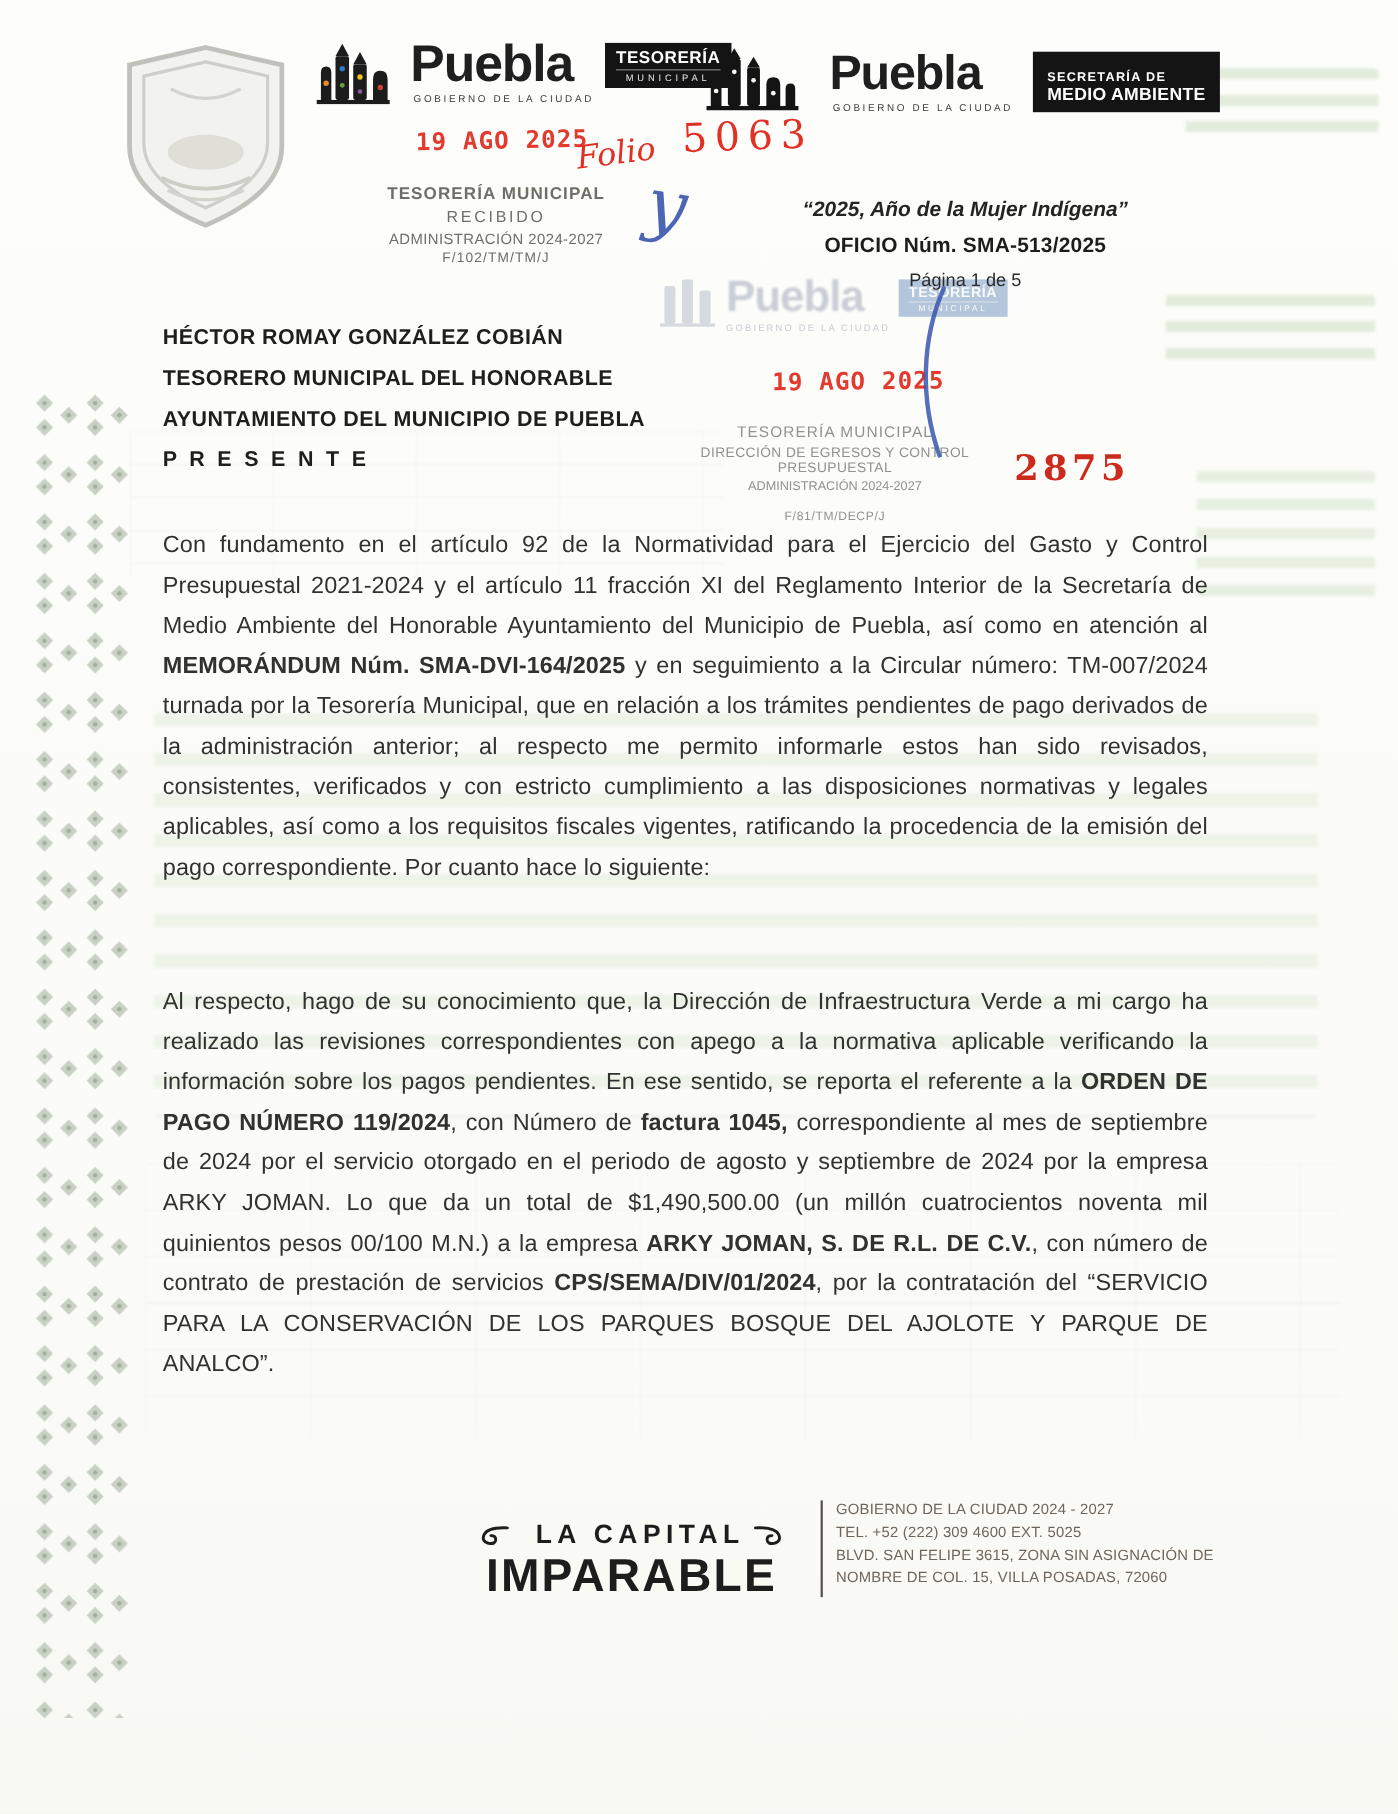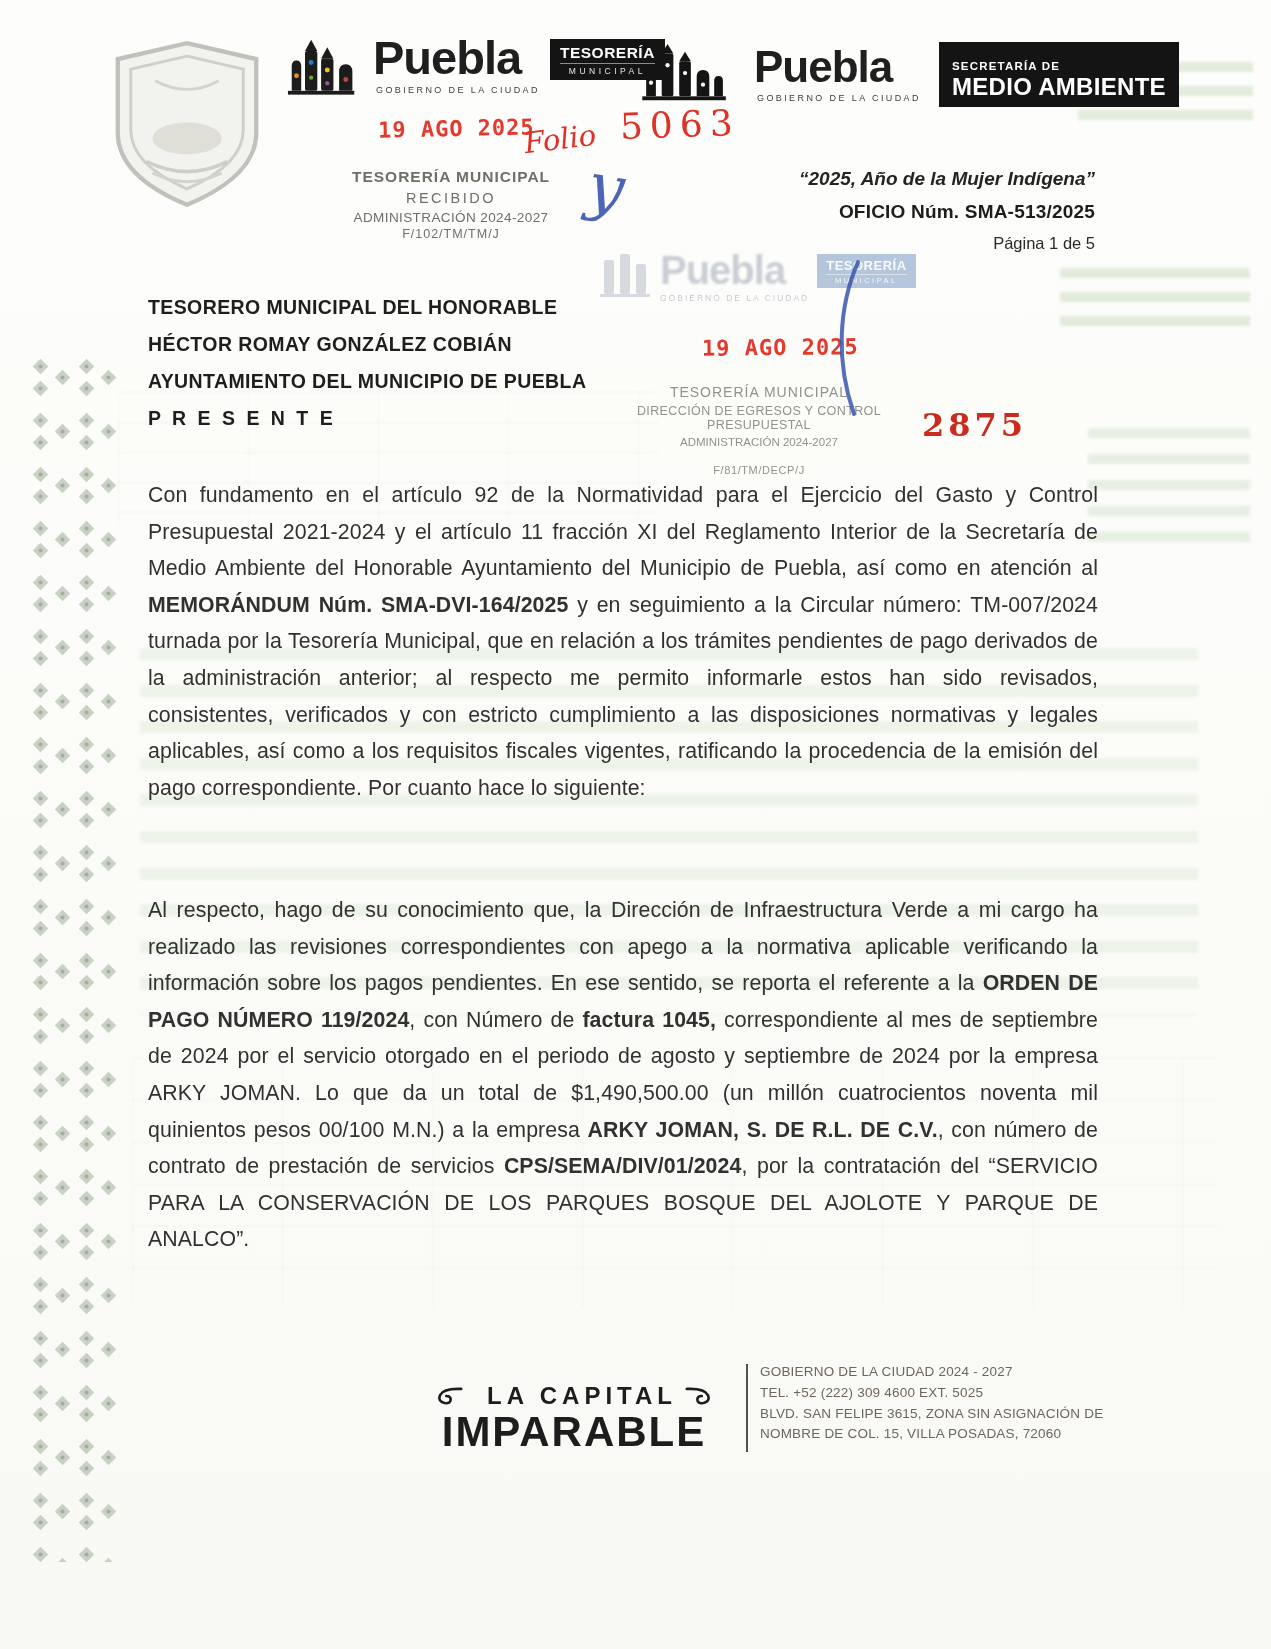--- a/index.html
+++ b/index.html
@@ -23,21 +23,21 @@
   .wordmark { font-size:47px; font-weight:800; letter-spacing:-1px; line-height:1; color:#1f1f1f; }
   .tagline { font-size:9px; letter-spacing:2.4px; color:#3d3d3b; margin-top:4px; padding-left:3px; white-space:nowrap; }
   .badge { background:#141414; color:#fff; text-align:center; }
   .badge-tes { margin-top:5px; margin-left:3px; padding:5px 10px 4px; min-width:104px; }
   .badge-tes .bl1 { font-size:15.5px; font-weight:700; letter-spacing:.5px; line-height:1.1; }
   .badge-tes .bl2 { font-size:8.5px; letter-spacing:3.5px; color:#e6e6e6; margin-top:2px; border-top:1px solid #8b8b8b; padding-top:2px; }
   .logo-sma { left:630px; top:40px; display:flex; align-items:center; gap:12px; z-index:1; }
   .wordmark-sma { font-size:44px; }
   .badge-sma { margin-left:6px; padding:18px 13px 6px; }
   .badge-sma .bl1 { font-size:11.5px; letter-spacing:1.2px; font-weight:600; text-align:left; }
-  .badge-sma .bl2 { font-size:24px; font-weight:800; letter-spacing:.3px; margin-top:1px; }
+  .badge-sma .bl2 { font-size:16px; font-weight:800; letter-spacing:.3px; margin-top:1px; }
 
   
   .stamp-date { font-family:"DejaVu Sans Mono", monospace; font-weight:bold; color:#e23a2e; z-index:3; white-space:nowrap; }
   .date1 { left:378px; top:116px; font-size:22px; letter-spacing:1px; transform:rotate(-1.2deg); }
   .date2 { left:702px; top:335px; font-size:22px; letter-spacing:1px; transform:rotate(-.6deg); }
   .folio-label { left:524px; top:122px; font-family:"DejaVu Serif", serif; font-style:italic; font-size:29px; color:#e03126; transform:rotate(-7deg); z-index:3; }
   .folio-num { left:620px; top:104px; font-family:"DejaVu Serif", serif; font-size:36px; letter-spacing:7px; color:#e03126; transform:rotate(-2deg); z-index:3; }
   .red-num { left:922px; top:406px; font-family:"DejaVu Serif", serif; font-size:32px; font-weight:600; letter-spacing:4px; color:#cb2a1d; z-index:3; }
   .pen-y { left:588px; top:150px; font-family:"DejaVu Serif", serif; font-style:italic; font-size:64px; color:#3a55ae; transform:rotate(9deg); opacity:.9; z-index:4; }
   .pen-stroke { left:828px; top:258px; z-index:4; }
@@ -57,21 +57,21 @@
 
   
   .ghost-logo { left:598px; top:250px; display:flex; align-items:flex-start; gap:8px; opacity:.62; z-index:1; }
   .ghost-wordmark { font-size:40px; font-weight:800; letter-spacing:-1px; line-height:1; color:rgba(92,104,130,.5); filter:blur(.8px); }
   .ghost-tagline { font-size:8.5px; letter-spacing:2px; color:rgba(92,104,130,.55); margin-top:3px; }
   .badge-ghost { background:rgba(42,92,158,.55); color:rgba(255,255,255,.92); text-align:center; padding:4px 9px 3px; margin-top:4px; }
   .badge-ghost .bg1 { font-size:13px; font-weight:700; letter-spacing:.5px; }
   .badge-ghost .bg2 { font-size:7.5px; letter-spacing:2.5px; margin-top:1px; border-top:1px solid rgba(255,255,255,.5); padding-top:1px; }
 
   
-  .hdr-right { left:660px; top:168px; width:435px; text-align:right; z-index:2; }
+  .hdr-right { left:660px; top:180px; width:435px; text-align:center; z-index:2; }
   .slogan { font-size:19px; font-weight:700; font-style:italic; color:#242424; }
   .oficio { font-size:19px; font-weight:700; margin-top:11px; color:#1d1d1d; letter-spacing:.2px; }
   .pagenum { font-size:16.5px; margin-top:11px; color:#2a2a2a; }
 
   
   .addressee { left:148px; top:296px; width:540px; z-index:2; }
   .addressee div { font-size:19.5px; font-weight:700; color:#1e1e1e; letter-spacing:.4px; margin-bottom:14px; }
   .addressee .presente { letter-spacing:3px; }
 
   
@@ -207,22 +207,22 @@
     <div class="rs3">F/102/TM/TM/J</div>
   </div>
 
   <div class="abs hdr-right">
     <div class="slogan">“2025,  Año de la Mujer Indígena”</div>
     <div class="oficio">OFICIO Núm. SMA-513/2025</div>
     <div class="pagenum">Página 1 de 5</div>
   </div>
 
   <div class="abs addressee">
+    <div>HÉCTOR ROMAY GONZÁLEZ COBIÁN</div>
     <div>TESORERO MUNICIPAL DEL HONORABLE</div>
-    <div>HÉCTOR ROMAY GONZÁLEZ COBIÁN</div>
     <div>AYUNTAMIENTO DEL MUNICIPIO DE PUEBLA</div>
     <div class="presente">P R E S E N T E</div>
   </div>
 
   <div class="abs ghost-logo">
     <svg width="54" height="50" viewBox="0 0 54 50">
       <g fill="rgba(100,115,140,.4)">
         <rect x="6" y="10" width="10" height="34" rx="2"></rect>
         <rect x="22" y="4" width="10" height="40" rx="2"></rect>
         <rect x="38" y="14" width="10" height="30" rx="2"></rect>

